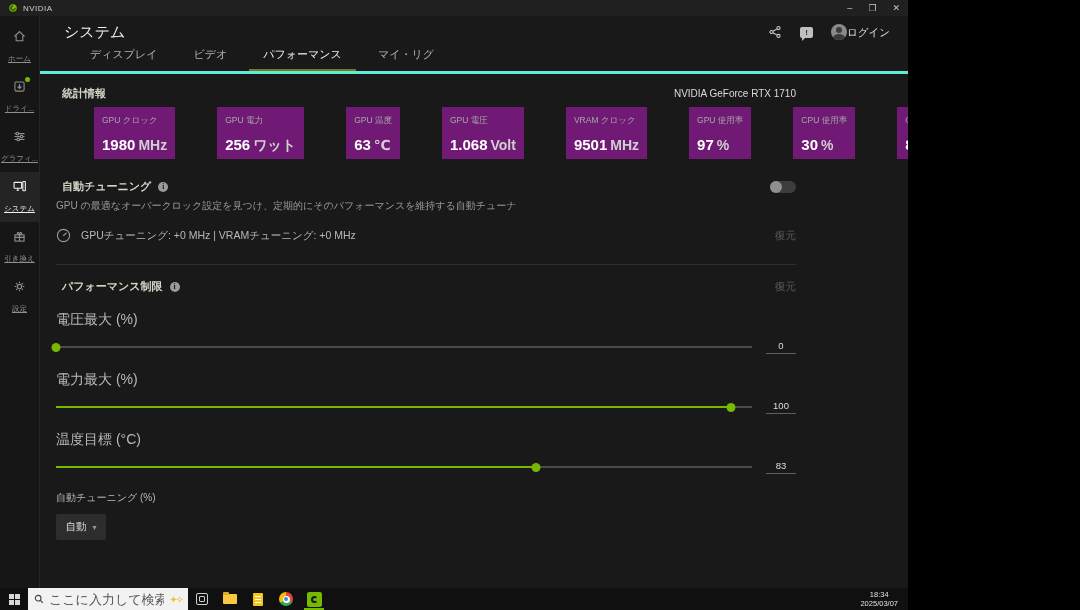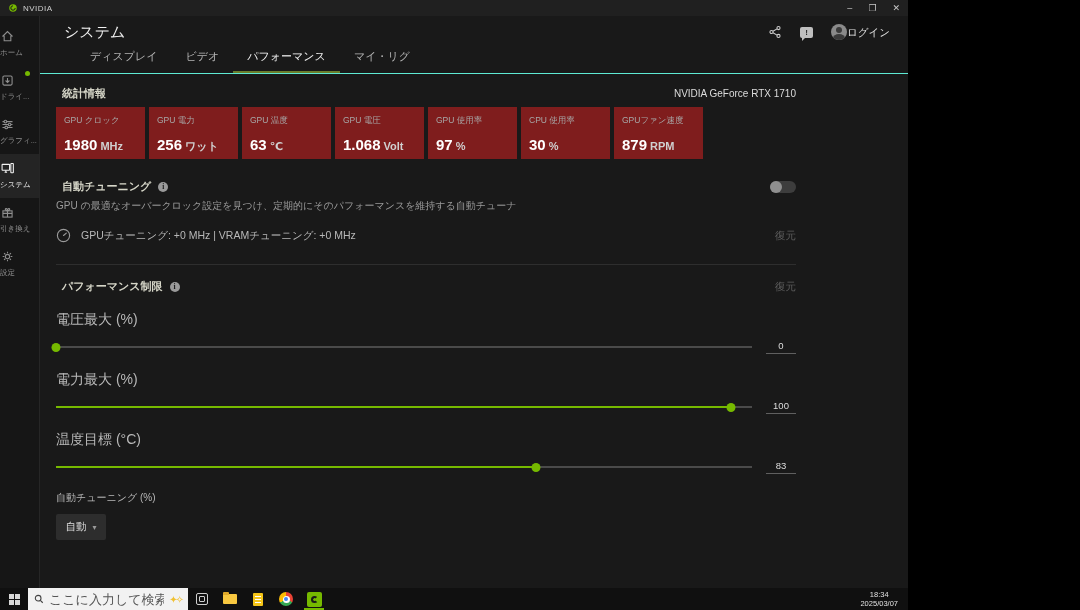--- a/index.html
+++ b/index.html
@@ -10,55 +10,55 @@
   
   .titlebar { height:16px; background:#202020; display:flex; align-items:center; padding:0 8px; flex-shrink:0; }
   .tb-logo { width:10px; height:10px; margin-right:5px; }
   .tb-title { font-size:8px; color:#cfcfcf; letter-spacing:.5px; }
   .tb-controls { margin-left:auto; display:flex; gap:16px; }
   .tb-btn { font-size:9px; color:#c9c9c9; line-height:16px; cursor:default; }
 
   
   .app-body { flex:1; display:flex; min-height:0; }
   .sidebar { width:40px; background:#161616; border-right:1px solid #262626; padding-top:6px; display:flex; flex-direction:column; align-items:center; }
-  .side-item { width:100%; padding:7px 0 8px; display:flex; flex-direction:column; gap:4px; color:#8f8f8f; position:relative; }
+  .side-item { width:100%; padding:7px 0 8px; display:flex; flex-direction:column; align-items:center; gap:10px; color:#8f8f8f; position:relative;text-decoration:underline; }
   .side-item svg { width:15px; height:15px; stroke:currentColor; fill:none; stroke-width:1.3; }
   .side-item .lbl { font-size:7.5px; white-space:nowrap; }
   .side-item.active { color:#f2f2f2; background:#242424; }
   .badge-dot { position:absolute; top:5px; right:9px; width:5px; height:5px; border-radius:50%; background:#76b900; }
 
   .main { flex:1; display:flex; flex-direction:column; min-width:0; background:#191919; }
   .main-header { height:32px; display:flex; align-items:center; padding:0 18px 0 24px; }
   .page-title { font-size:15px; font-weight:500; color:#f0f0f0; }
   .hdr-right { margin-left:auto; display:flex; align-items:center; gap:18px; }
   .hdr-icon svg { width:14px; height:14px; display:block; }
   .fb-icon { width:13px; height:11px; background:#bfbfbf; border-radius:2px; position:relative; color:#2a2a2a; font-size:8px; font-weight:bold; text-align:center; line-height:11px; }
   .fb-icon:after { content:""; position:absolute; left:2px; bottom:-3px; border:3px solid transparent; border-top-color:#bfbfbf; border-left-color:#bfbfbf; }
   .login { display:flex; align-items:flex-end; gap:0; font-size:10.5px; color:#e0e0e0; }
   .avatar { width:16px; height:16px; border-radius:50%; background:#8a8a8a; position:relative; overflow:hidden; }
   .avatar:before { content:""; position:absolute; top:3px; left:5px; width:6px; height:6px; border-radius:50%; background:#3a3a3a; }
   .avatar:after { content:""; position:absolute; top:10px; left:2px; width:12px; height:8px; border-radius:50%; background:#3a3a3a; }
 
-  .tabbar { height:26px; display:flex; align-items:flex-end; padding-left:36px; border-bottom:1px solid #5eead4; }
+  .tabbar { height:26px; display:flex; align-items:flex-end; padding-left:36px; border-bottom:3px solid #5eead4; gap:8px; }
   .tab { font-size:11px; color:#b5b5b5; padding:0 14px 7px; border-bottom:2px solid transparent; cursor:default; }
   .tab.active { color:#f5f5f5; border-bottom-color:#6b7d2c; }
 
   
   .content { flex:1; padding:12px 0 0 16px; overflow:hidden; }
   .content-inner { width:740px; }
 
   .stats-head { display:flex; align-items:center; justify-content:space-between; height:14px; }
   .sec-title { font-size:11px; font-weight:bold; color:#d6d6c8;margin-left:6px; }
   .gpu-name { font-size:10px; color:#dcdcdc; }
 
   .cards { display:flex; gap:4px; margin-top:7px; }
-  .card { width:89px; height:52px; background:#7f1d1d; padding:8px 8px 6px; }
+  .card { width:89px; height:52px; background:#701a75; padding:8px 8px 6px;margin-left:38px; }
   .card .c-lbl { font-size:8.5px; color:#a8a8a8; white-space:nowrap; }
   .card .c-val { margin-top:9px; font-size:15px; font-weight:bold; color:#fff; white-space:nowrap; }
-  .card .c-unit { font-size:11px; font-weight:bold; color:#d0d0d0; margin-left:3px; }
+  .card .c-unit { font-size:14px; font-weight:bold; color:#d0d0d0; margin-left:3px; }
 
   .sec-row { display:flex; align-items:center; margin-top:20px; }
   .info-i { width:10px; height:10px; border-radius:50%; background:#9a9a9a; color:#1c1c1c; font-size:7.5px; font-weight:bold; text-align:center; line-height:10px; margin-left:7px; font-family:"Liberation Serif","DejaVu Serif",serif; }
   .toggle { margin-left:auto; width:26px; height:12px; border-radius:6px; background:#3d3d3d; position:relative; }
   .toggle .knob { position:absolute; top:0; left:0; width:12px; height:12px; border-radius:50%; background:#8f8f8f; }
   .desc { margin-top:5px; font-size:10px; color:#9a9a9a; }
   .tune-row { margin-top:15px; display:flex; align-items:center; gap:10px; }
   .gauge svg { width:15px; height:15px; display:block; }
   .tune-text { font-size:10.5px; color:#b8b8b8; }
   .restore { margin-left:auto; font-size:10.5px; color:#5f5f5f; }
@@ -215,20 +215,24 @@
             </div>
             <div class="card">
               <div class="c-lbl">GPU 温度</div>
               <div class="c-val"><span>63</span><span class="c-unit">℃</span></div>
             </div>
             <div class="card">
               <div class="c-lbl">GPU 電圧</div>
               <div class="c-val"><span>1.068</span><span class="c-unit">Volt</span></div>
             </div>
             <div class="card">
+              <div class="c-lbl">VRAM クロック</div>
+              <div class="c-val"><span>9501</span><span class="c-unit">MHz</span></div>
+            </div>
+            <div class="card">
               <div class="c-lbl">GPU 使用率</div>
               <div class="c-val"><span>97</span><span class="c-unit">%</span></div>
             </div>
             <div class="card">
               <div class="c-lbl">CPU 使用率</div>
               <div class="c-val"><span>30</span><span class="c-unit">%</span></div>
             </div>
             <div class="card">
               <div class="c-lbl">GPUファン速度</div>
               <div class="c-val"><span>879</span><span class="c-unit">RPM</span></div>

